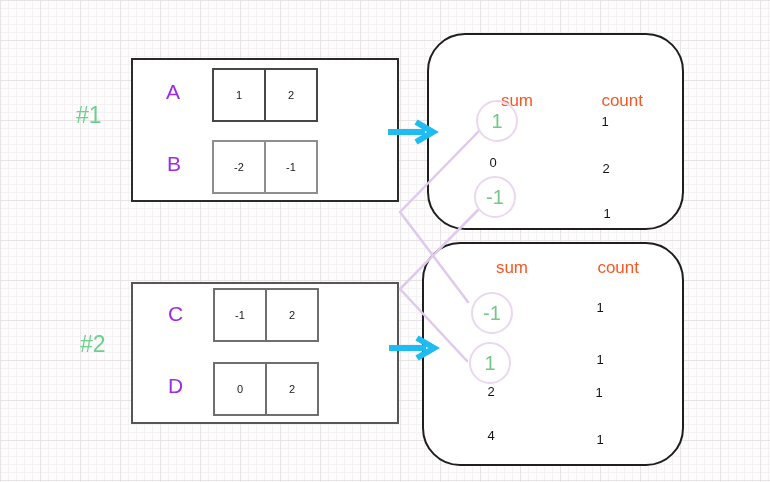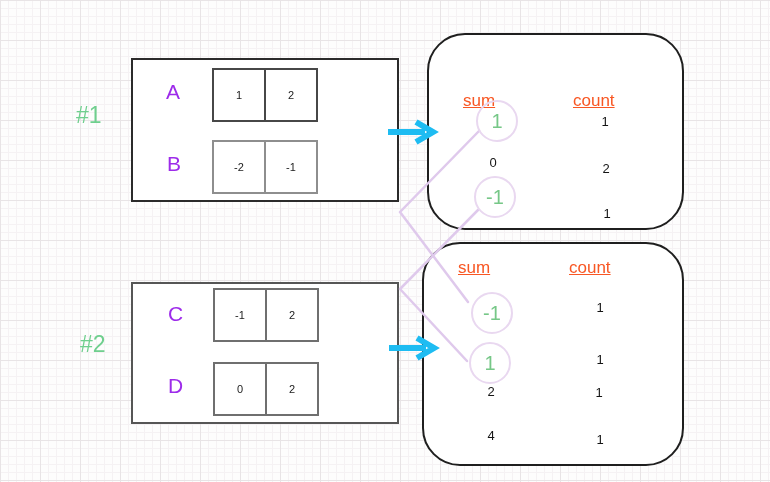--- a/index.html
+++ b/index.html
@@ -50,22 +50,22 @@
   .pair-d .cell + .cell{border-left:2px solid #6f6f6f;}
 
   
   .result-box{
     position:absolute;background:#fff;border:2px solid #1f1f1f;border-radius:38px;z-index:1;
   }
   .result-box.r1{left:427px;top:33px;width:253px;height:193px;}
   .result-box.r2{left:422px;top:242px;width:258px;height:220px;}
 
   .col-header{
-    position:absolute;width:70px;text-align:left;
-    color:#f85724;font-size:17px;font-weight:500;text-decoration:underline;
+    position:absolute;width:70px;text-align:right;
+    color:#f85724;font-size:17px;font-weight:500;
   }
   .tval{
     position:absolute;width:40px;text-align:center;
     color:#141414;font-size:13px;
   }
   .sum-circle{
     position:absolute;width:42px;height:42px;border-radius:50%;
     border:2px solid #e9d8f0;box-sizing:border-box;
     display:flex;align-items:center;justify-content:center;
     color:#76c787;font-size:20px;z-index:3;background:transparent;

